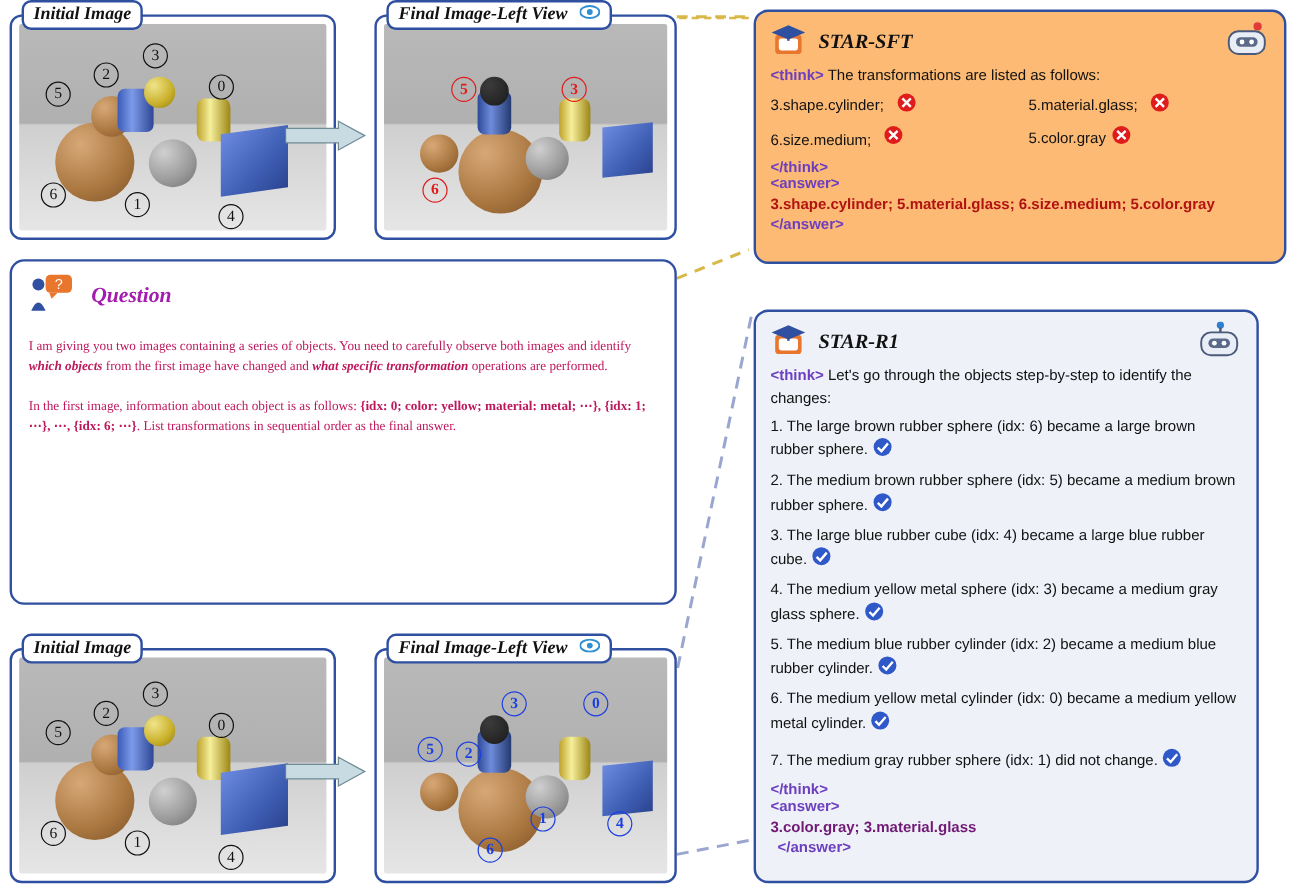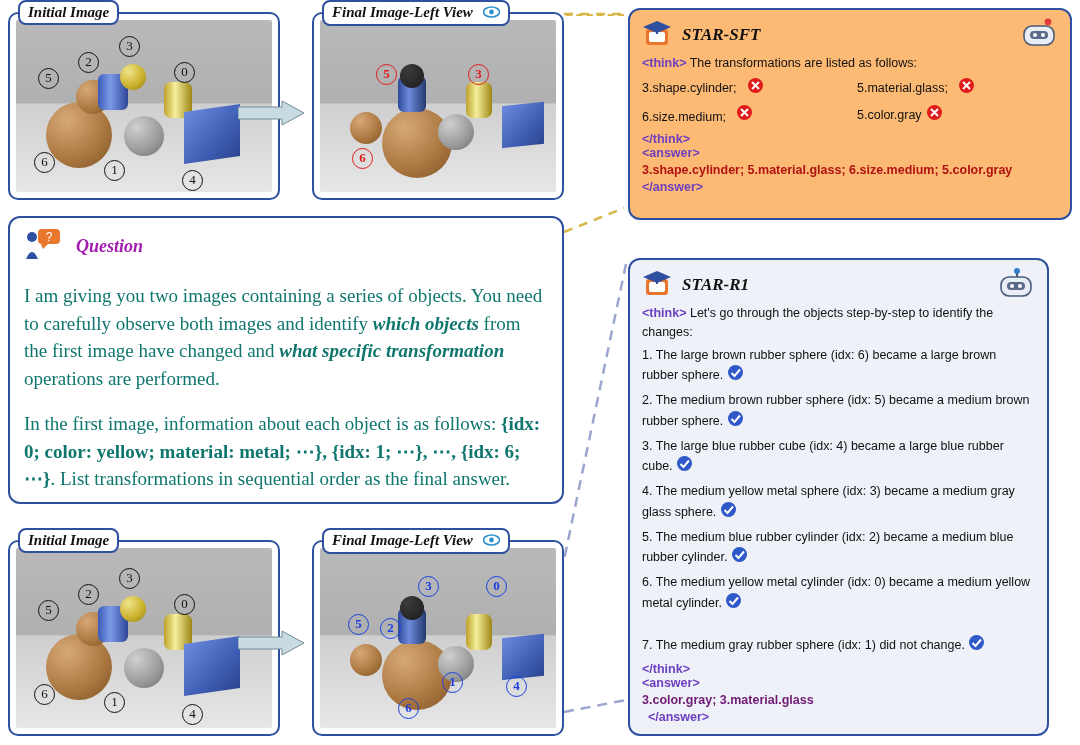--- a/index.html
+++ b/index.html
@@ -50,21 +50,21 @@
   
   .qcard{
     border:2px solid #2f4fa0;border-radius:12px;background:#fff;
     box-sizing:border-box;padding:10px 14px;
   }
   .qtitle{
     font-family:"Liberation Serif", serif;font-style:italic;font-weight:bold;
     font-size:18px;color:#a21caf;
   }
   .qbody{
-    font-family:"Liberation Serif", serif;font-size:19px;color:#0f766e;line-height:1.45;
+    font-family:"Liberation Serif", serif;font-size:11px;color:#be185d;line-height:1.45;
   }
   .qbody b{font-weight:bold;}
   .qbody i{font-style:italic;font-weight:bold;}
 
   
   .card{
     border:2px solid #2f4fa0;border-radius:12px;box-sizing:border-box;
     padding:8px 12px;position:absolute;
   }
   .card.sft{background:#fdba74;}
@@ -355,21 +355,21 @@
           <path d="M4.5 9 L7.5 12 L13 5.5" stroke="#fff" stroke-width="2" fill="none"></path>
         </svg></span>
   </div>
   <div class="txt" style="margin-top:4px;">
     <span>6. The medium yellow metal cylinder (idx: 0) became a medium yellow metal cylinder.</span>
     <span class="mark"><svg width="17" height="17">
           <circle cx="8.5" cy="8.5" r="7.5" fill="#2f58c8"></circle>
           <path d="M4.5 9 L7.5 12 L13 5.5" stroke="#fff" stroke-width="2" fill="none"></path>
         </svg></span>
   </div>
-  <div class="txt" style="margin-top:19px;">
+  <div class="txt" style="margin-top:8px;">
     <span>7. The medium gray rubber sphere (idx: 1) did not change.</span>
     <span class="mark"><svg width="17" height="17">
           <circle cx="8.5" cy="8.5" r="7.5" fill="#2f58c8"></circle>
           <path d="M4.5 9 L7.5 12 L13 5.5" stroke="#fff" stroke-width="2" fill="none"></path>
         </svg></span>
   </div>
 
   <div class="tag" style="margin-top:6px;">&lt;/think&gt;</div>
   <div class="tag">&lt;answer&gt;</div>
   <div class="ans-r1" style="margin-top:3px;">3.color.gray; 3.material.glass</div>

